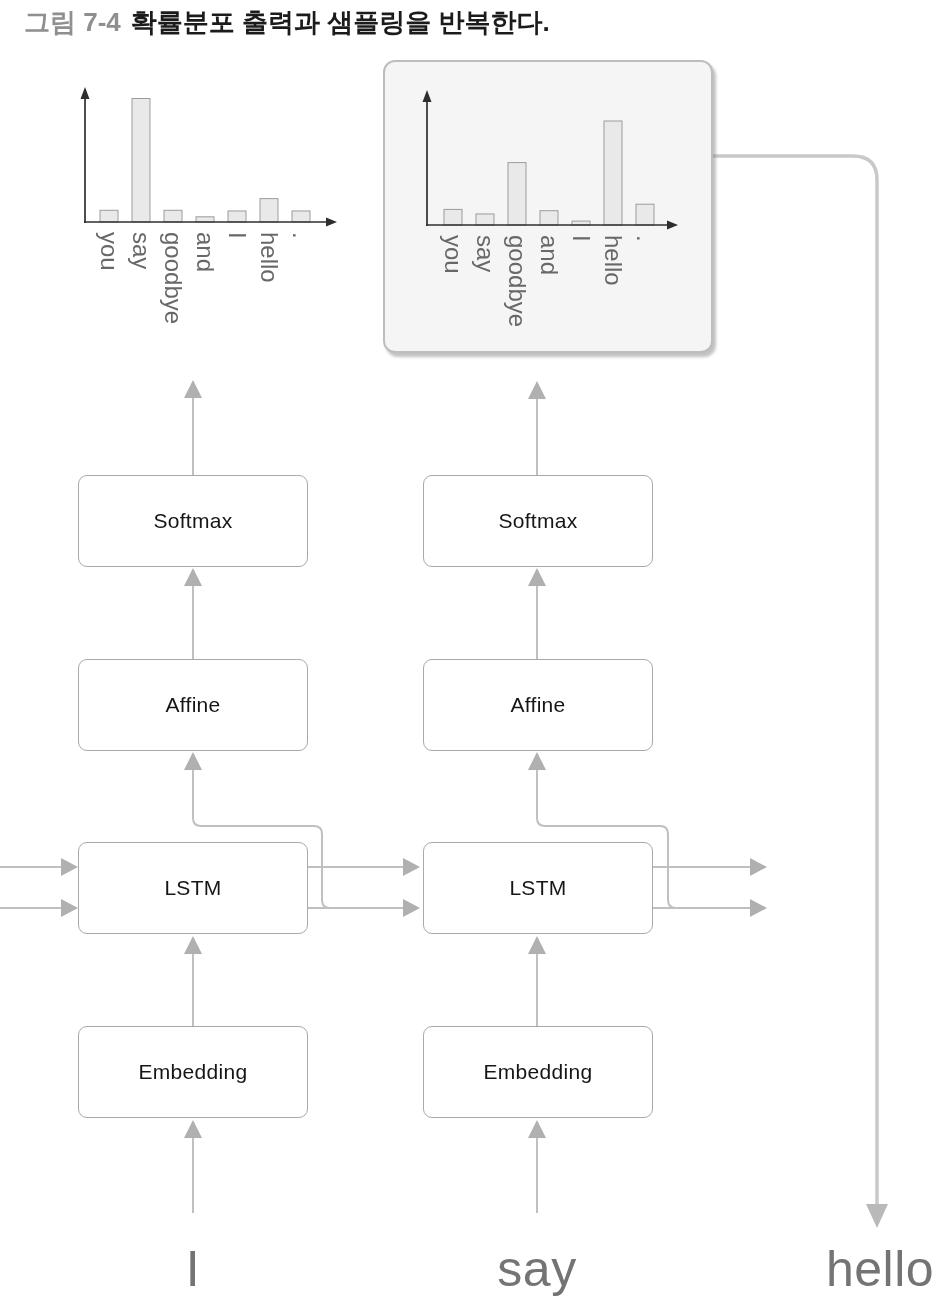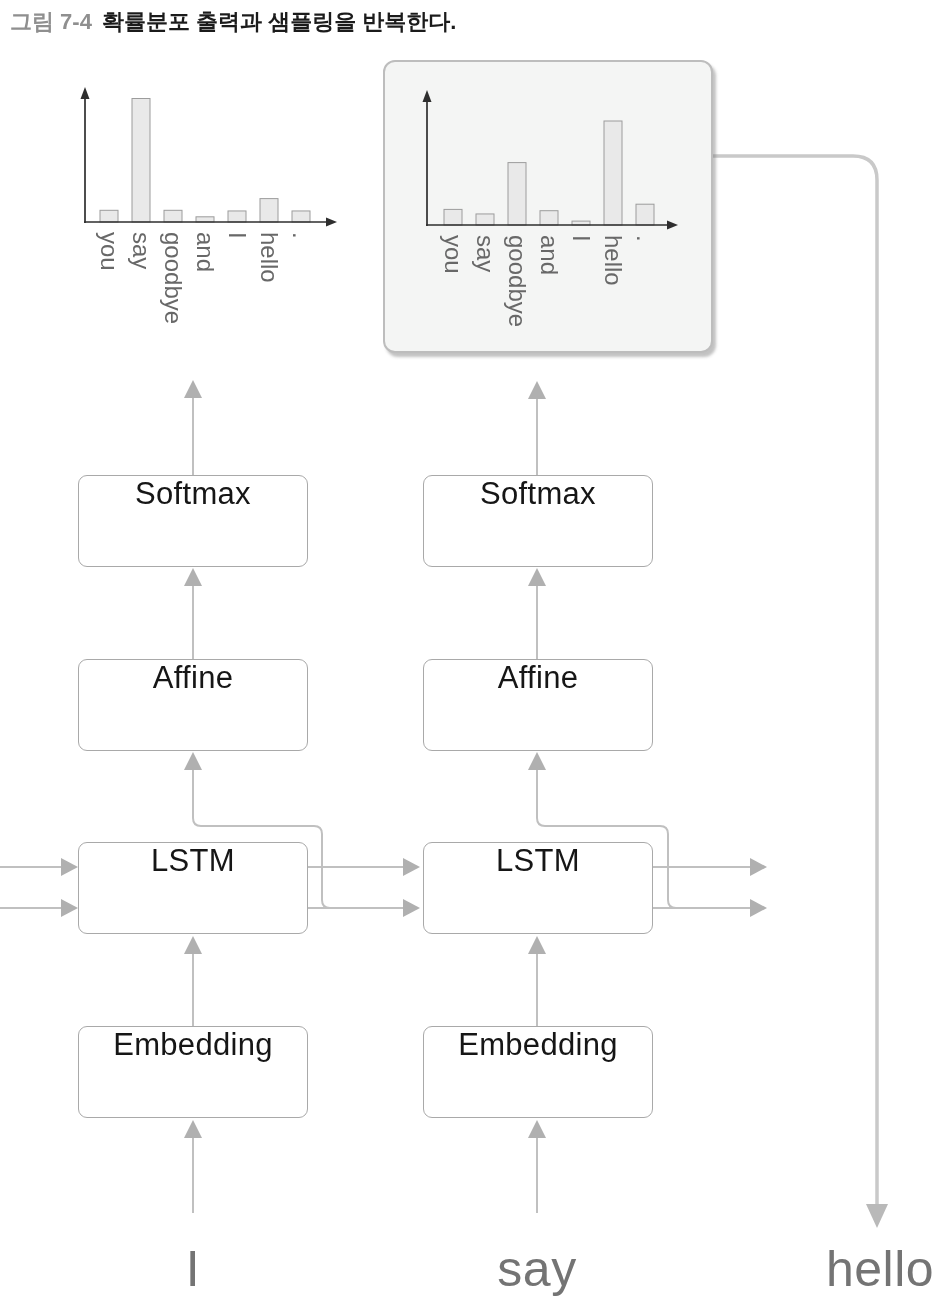--- a/index.html
+++ b/index.html
@@ -1,28 +1,28 @@
 <!DOCTYPE html>
 <html><head>
 <meta charset="utf-8">
 <style>
   html,body{margin:0;padding:0;background:#fff;}
   .page{
     position:relative;width:944px;height:1306px;background:#ffffff;overflow:hidden;
     font-family:"Liberation Sans","DejaVu Sans",sans-serif;
   }
-  .fig-title{position:absolute;left:10px;top:6px;font-size:22px;line-height:32px;white-space:nowrap;}
+  .fig-title{position:absolute;left:24px;top:6px;font-size:26px;line-height:32px;white-space:nowrap;}
   .fig-label{font-weight:700;color:#8f8f8f;margin-right:10px;}
   .fig-caption{font-weight:700;color:#1b1b1b;}
   svg.wires{position:absolute;left:0;top:0;}
   .layer-box{
     position:absolute;width:230px;height:92px;background:#ffffff;
     border:1.6px solid #a9a9a9;border-radius:9px;box-sizing:border-box;
-    display:flex;align-items:flex-start;justify-content:center;
-    font-size:31px;color:#161616;letter-spacing:.3px;
+    display:flex;align-items:center;justify-content:center;
+    font-size:21px;color:#161616;letter-spacing:.3px;
   }
   .sample-box{
     position:absolute;left:383px;top:60px;width:330px;height:293px;
     background:#f4f5f4;border:2px solid #bdbdbd;border-radius:12px;box-sizing:border-box;
     box-shadow:3px 4px 3px rgba(120,120,120,0.45);
   }
   .chart{position:absolute;left:0;top:0;}
   #chart-left{left:70px;top:80px;}
   .word{
     position:absolute;font-size:50px;color:#747474;letter-spacing:.5px;

